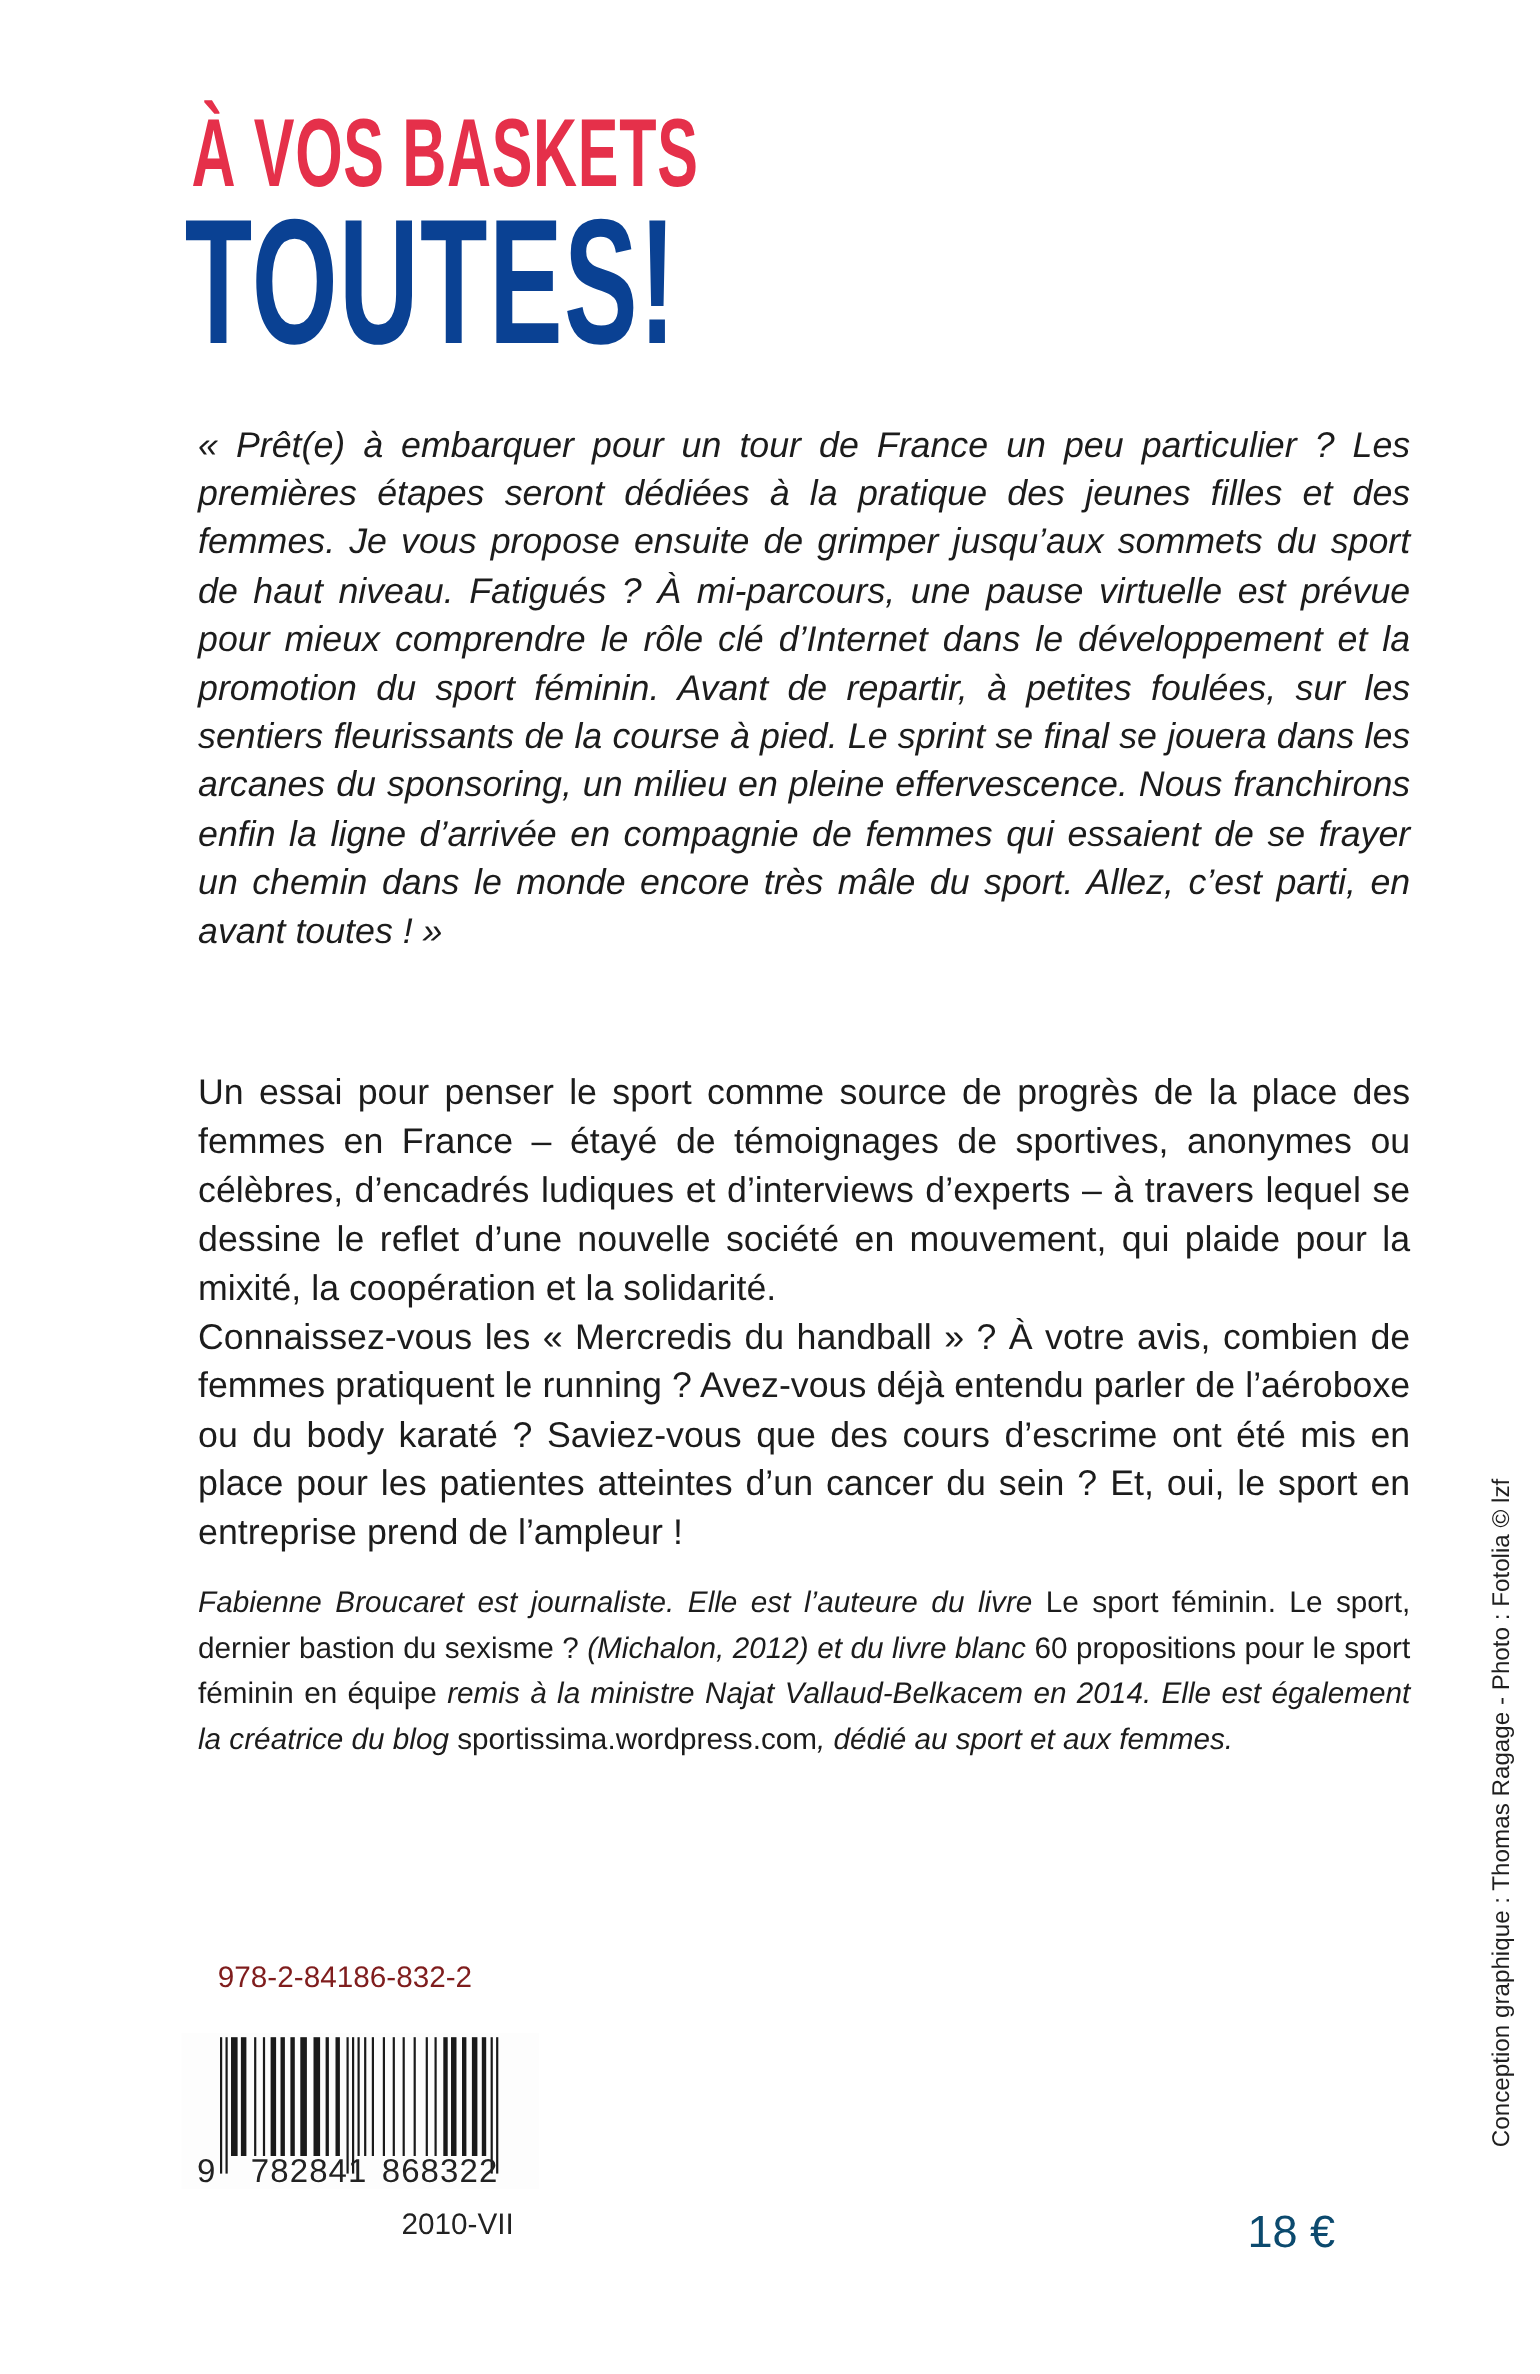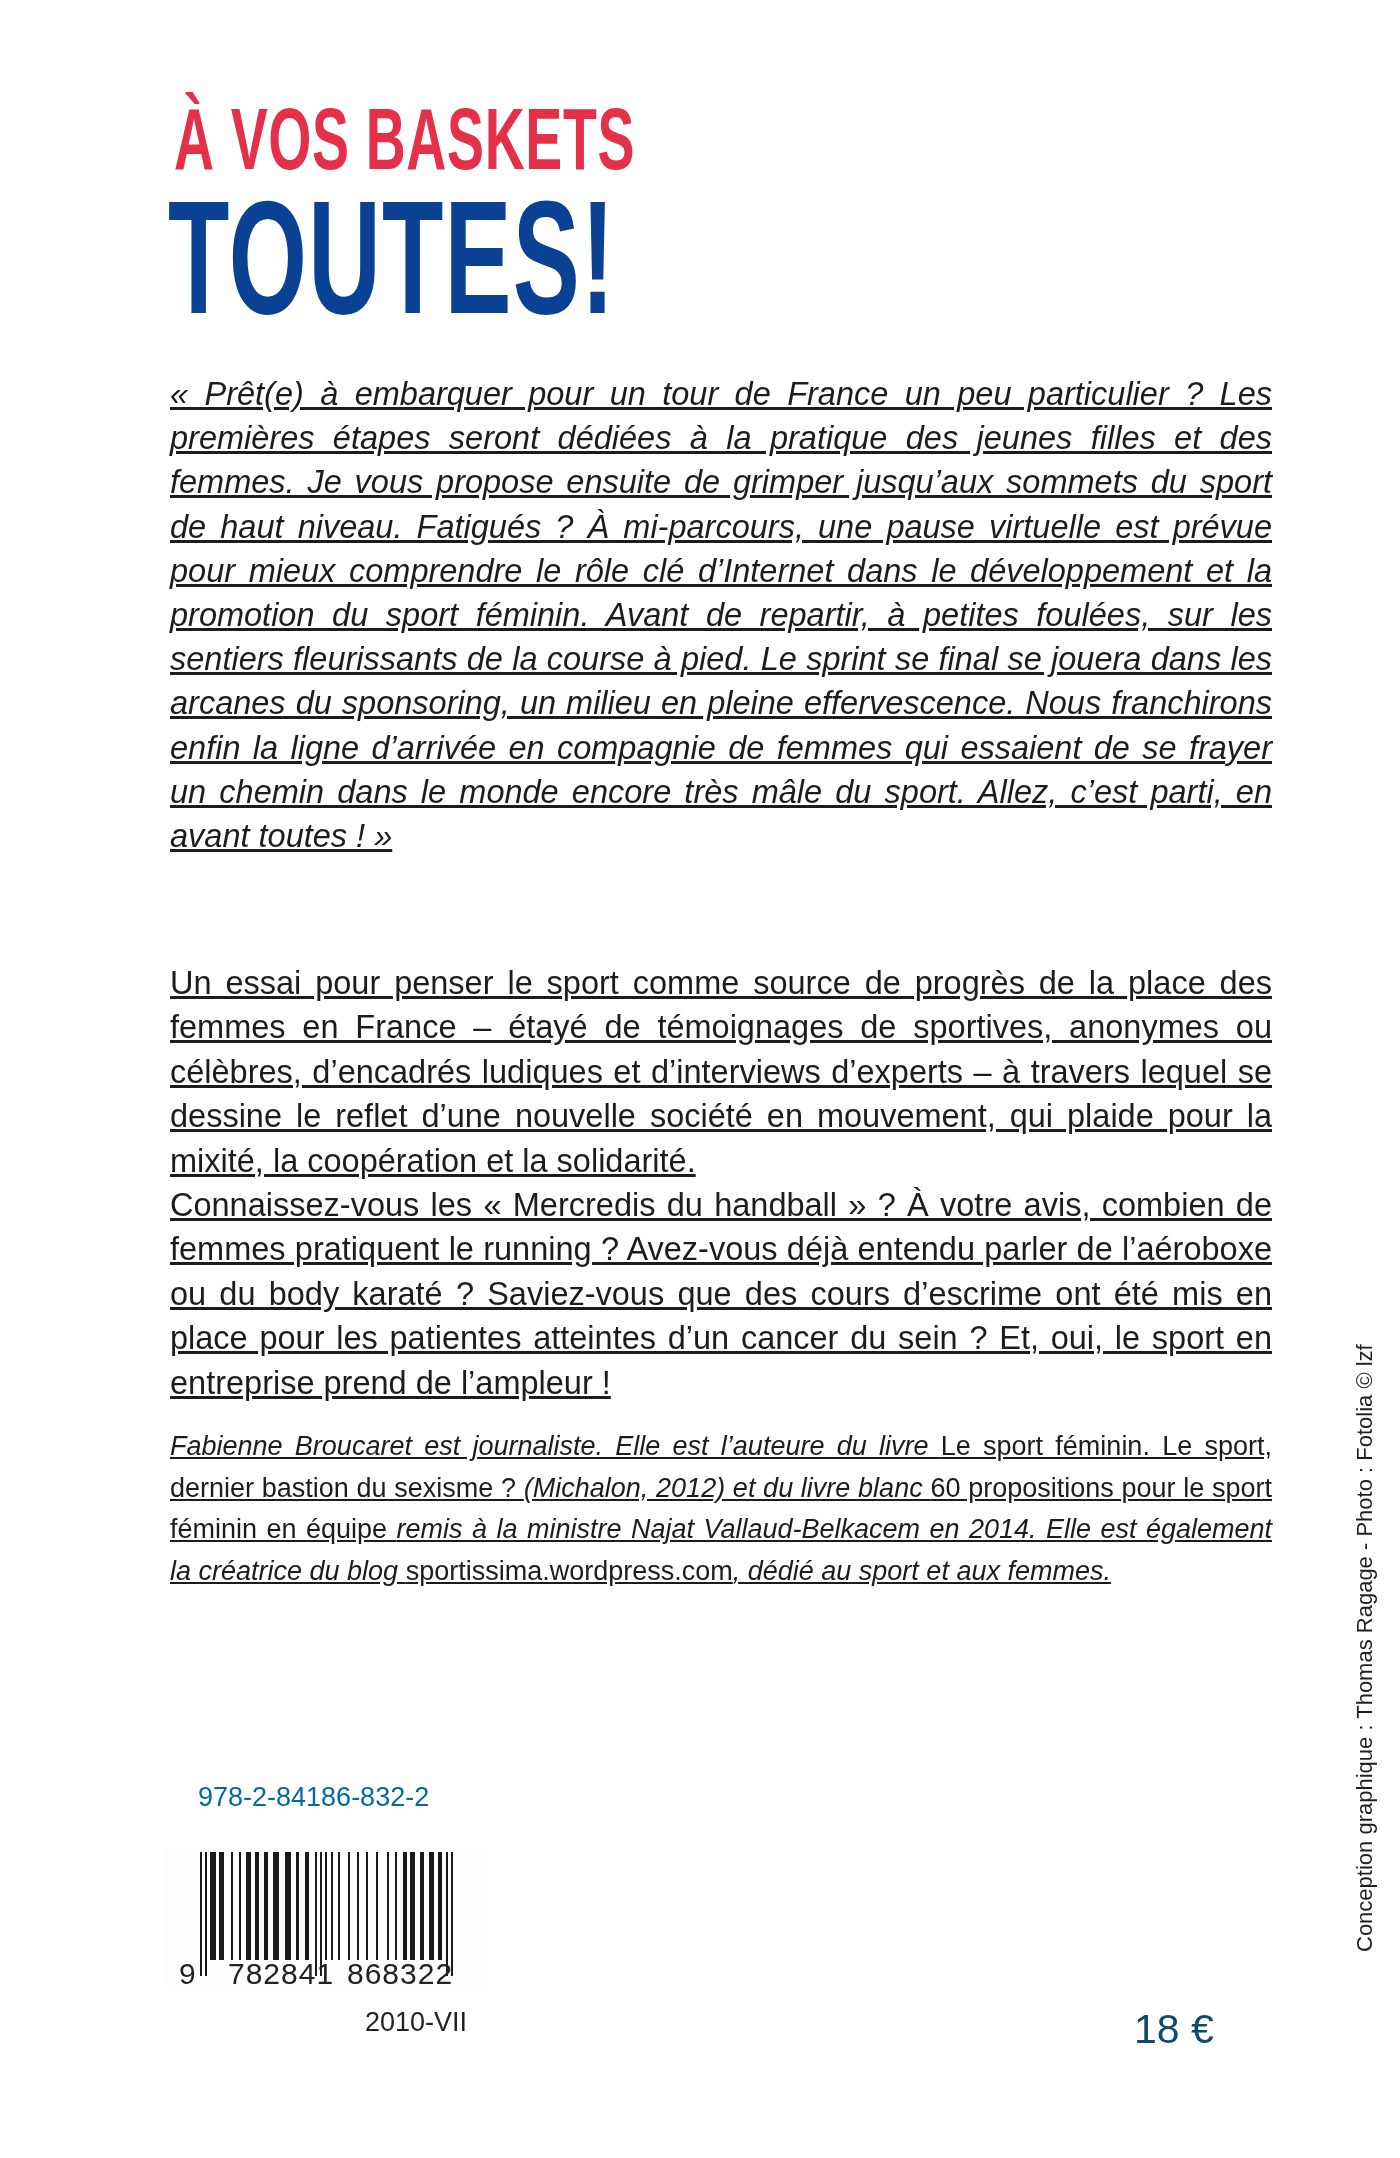--- a/index.html
+++ b/index.html
@@ -16,32 +16,31 @@
   .title-line2 {
     position: absolute; left: 168px; top: 176px;
     font-family: "Liberation Sans", sans-serif; font-weight: bold;
     font-size: 162px; line-height: 162px; letter-spacing: 2px;
     color: #0a4193; transform-origin: left top; transform: scaleX(0.62);
     white-space: nowrap;
   }
 
   .para {
     position: absolute; left: 168px; width: 1102px;
-    text-align: justify; margin: 2px;
+    text-align: justify; margin: 12px;
     font-family: "Liberation Sans", sans-serif;
-    text-decoration: underline;
   }
   .quote { top: 370px; font-size: 32.5px; line-height: 44.2px; font-style: italic; }
   .teaser { top: 959px; font-size: 32.5px; line-height: 44.4px; }
   .bio { top: 1424px; font-size: 27px; line-height: 41.5px; }
   .bio .it { font-style: italic; }
 
   .isbn-text {
     position: absolute; left: 198px; top: 1782px;
-    font-size: 27px; line-height: 30px; color: #0369a1;
+    font-size: 27px; line-height: 30px; color: #7f1d1d;
   }
   .barcode-box {
     position: absolute; left: 165px; top: 1848px; width: 325px; height: 142px;
     background: #fdfdfd;
   }
   .barcode-box svg { display: block; }
   .edition {
     position: absolute; left: 365px; top: 2007px;
     font-size: 27px; line-height: 30px; color: #222;
   }

